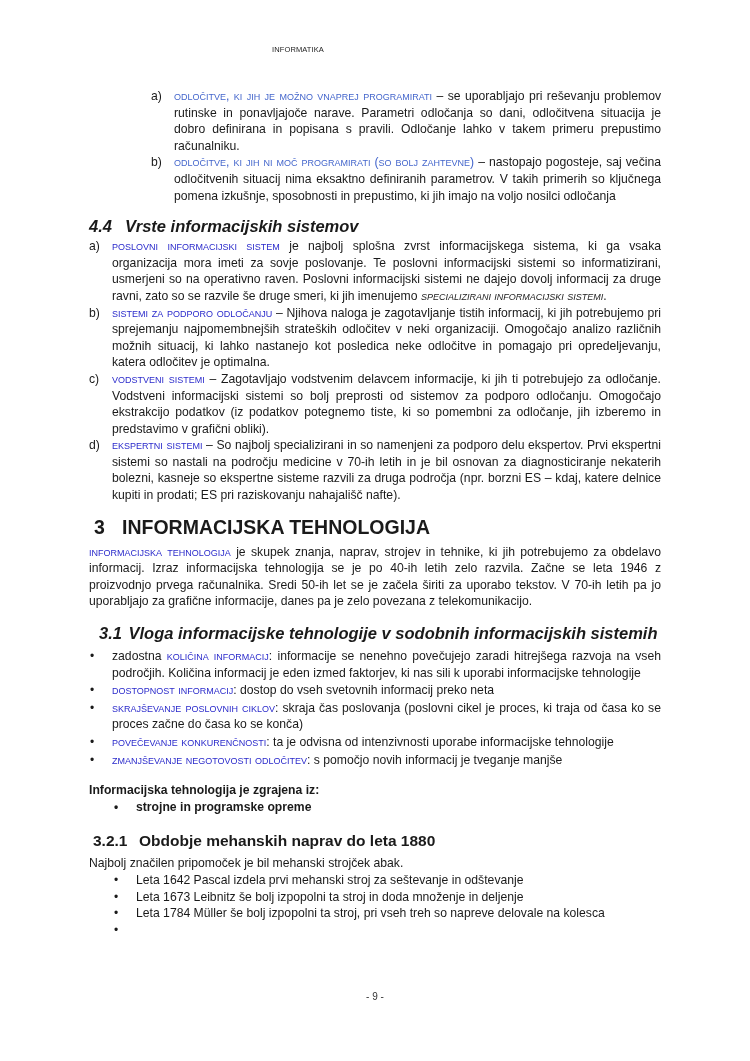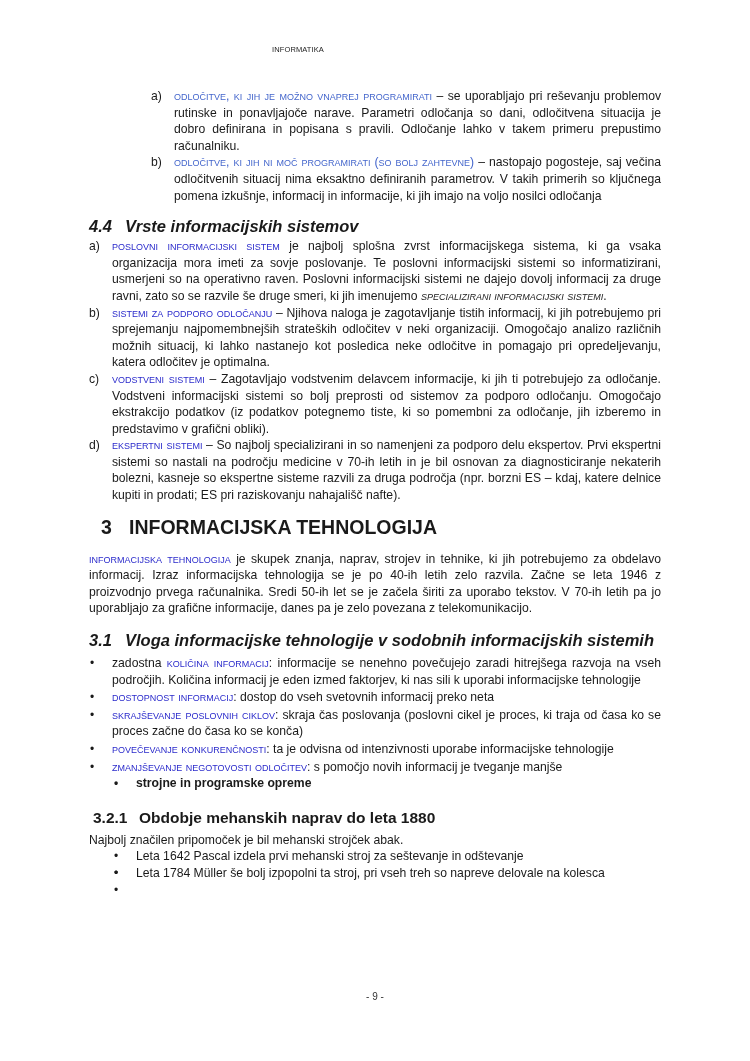--- a/index.html
+++ b/index.html
@@ -14,21 +14,21 @@
   .txt { font-size: 12.2px; line-height: 16.6px; text-align: justify; }
   .sc { font-variant: small-caps; text-transform: lowercase; }
   .blue1 { color: #4466cc; }
   .blue2 { color: #2a2acb; }
   .alpha-list { list-style: none; padding: 0; margin: 0; }
   .alpha-list li { position: relative; padding-left: 23px; }
   .alpha-list li .marker { position: absolute; left: 0; top: 0; }
   .top-list { margin-left: 62px; }
   h2.sec { font-size: 16.5px; font-weight: bold; font-style: italic; margin: 0; line-height: 20px; }
   h2.sec .num { display: inline-block; width: 36px; }
-  h1.chap { font-size: 19.5px; font-weight: bold; margin: 12px; line-height: 24px; }
+  h1.chap { font-size: 19.5px; font-weight: bold; margin: 5px; line-height: 24px; }
   h1.chap .num { display: inline-block; width: 28px; }
   h3.subsec { font-size: 15.5px; font-weight: bold; margin: 4px; line-height: 20px; }
   h3.subsec .num { display: inline-block; width: 46px; }
   .bullet-list { list-style: none; padding: 0; margin: 0; }
   .bullet-list li { position: relative; padding-left: 23px; }
   .bullet-list li .dot { position: absolute; left: 1px; top: 0; font-size: 12px; }
   .indent-bullets li { padding-left: 47px; }
   .indent-bullets li .dot { left: 25px; }
   .bold { font-weight: bold; }
   .italic-sc { font-style: italic; font-variant: small-caps; text-transform: lowercase; }
@@ -40,21 +40,21 @@
 
 <div class="content">
 
   <ul class="alpha-list top-list txt" style="margin-left:62px;">
     <li>
       <span class="marker">a)</span>
       <span class="sc blue1">Odločitve, ki jih je možno vnaprej programirati</span><span> – se uporabljajo pri reševanju problemov rutinske in ponavljajoče narave. Parametri odločanja so dani, odločitvena situacija je dobro definirana in popisana s pravili. Odločanje lahko v takem primeru prepustimo računalniku.</span>
     </li>
     <li>
       <span class="marker">b)</span>
-      <span class="sc blue1">Odločitve, ki jih ni moč programirati (so bolj zahtevne)</span><span> – nastopajo pogosteje, saj večina odločitvenih situacij nima eksaktno definiranih parametrov. V takih primerih so ključnega pomena izkušnje, informacij in informacije, ki jih imajo na voljo  nosilci odločanja</span>
+      <span class="sc blue1">Odločitve, ki jih ni moč programirati (so bolj zahtevne)</span><span> – nastopajo pogosteje, saj večina odločitvenih situacij nima eksaktno definiranih parametrov. V takih primerih so ključnega pomena izkušnje, sposobnosti in prepustimo, ki jih imajo na voljo  nosilci odločanja</span>
     </li>
   </ul>
 
   <h2 class="sec" style="margin-top:12px;">
     <span class="num">4.4</span><span>Vrste informacijskih sistemov</span>
   </h2>
   <ul class="alpha-list txt" style="margin-top:2px;">
     <li>
       <span class="marker">a)</span>
       <span class="sc blue2">Poslovni informacijski sistem</span><span> je najbolj splošna zvrst informacijskega sistema, ki ga vsaka organizacija mora imeti za sovje poslovanje. Te poslovni informacijski sistemi so informatizirani, usmerjeni so na operativno raven. Poslovni informacijski sistemi ne dajejo dovolj informacij za druge ravni, zato so se razvile še druge smeri, ki jih imenujemo </span><span class="italic-sc">specializirani informacijski sistemi</span><span>.</span>
@@ -73,21 +73,21 @@
     </li>
   </ul>
 
   <h1 class="chap" style="margin-top:11px;">
     <span class="num">3</span><span>INFORMACIJSKA TEHNOLOGIJA</span>
   </h1>
   <p class="txt" style="margin-top:4px;">
     <span class="sc blue2">Informacijska tehnologija</span><span> je skupek znanja, naprav, strojev in tehnike, ki jih potrebujemo za obdelavo informacij. Izraz informacijska tehnologija se je po 40-ih letih zelo razvila. Začne se leta 1946 z proizvodnjo prvega računalnika. Sredi 50-ih let se je začela širiti za uporabo tekstov. V 70-ih letih pa jo uporabljajo za grafične informacije, danes pa je zelo povezana z telekomunikacijo.</span>
   </p>
 
-  <h2 class="sec" style="margin-top:13px;">
+  <h2 class="sec" style="margin-top:13px;text-align:center;">
     <span class="num">3.1</span><span>Vloga informacijske tehnologije v sodobnih informacijskih sistemih</span>
   </h2>
   <ul class="bullet-list txt" style="margin-top:5px;">
     <li style="margin-bottom:1px;">
       <span class="dot">•</span>
       <span>zadostna </span><span class="sc blue2">količina informacij</span><span>: informacije se nenehno povečujejo zaradi hitrejšega razvoja na vseh področjih. Količina informacij je eden izmed faktorjev, ki nas sili k uporabi informacijske tehnologije</span>
     </li>
     <li style="margin-bottom:1px;">
       <span class="dot">•</span>
       <span class="sc blue2">dostopnost informacij</span><span>: dostop do vseh svetovnih informacij preko neta</span>
@@ -99,39 +99,41 @@
     <li style="margin-bottom:1px;">
       <span class="dot">•</span>
       <span class="sc blue2">povečevanje konkurenčnosti</span><span>: ta je odvisna od intenzivnosti uporabe informacijske tehnologije</span>
     </li>
     <li>
       <span class="dot">•</span>
       <span class="sc blue2">zmanjševanje negotovosti  odločitev</span><span>: s pomočjo novih informacij je tveganje manjše</span>
     </li>
   </ul>
 
+  <p class="txt bold" style="margin-top:14px;">Informacijska tehnologija je zgrajena iz:</p>
   <ul class="bullet-list indent-bullets txt bold">
     <li>
       <span class="dot">•</span>
       <span>strojne in programske opreme</span>
     </li>
   </ul>
 
 
   <h3 class="subsec" style="margin-top:16px;">
     <span class="num">3.2.1</span><span>Obdobje mehanskih naprav do leta 1880</span>
   </h3>
   <p class="txt" style="margin-top:2px;">Najbolj značilen pripomoček je bil mehanski strojček abak.</p>
   <ul class="bullet-list indent-bullets txt">
     <li>
       <span class="dot">•</span>
       <span>Leta 1642 Pascal izdela prvi mehanski stroj za seštevanje in odštevanje</span>
     </li>
     <li>
       <span class="dot">•</span>
+      <span>Leta 1673 Leibnitz še bolj izpopolni ta stroj in doda množenje in deljenje</span>
     </li>
     <li>
       <span class="dot">•</span>
       <span>Leta 1784 Müller še bolj izpopolni ta stroj, pri vseh treh so napreve delovale na kolesca</span>
     </li>
     <li>
       <span class="dot">•</span>
     </li>
   </ul>
 </div>

